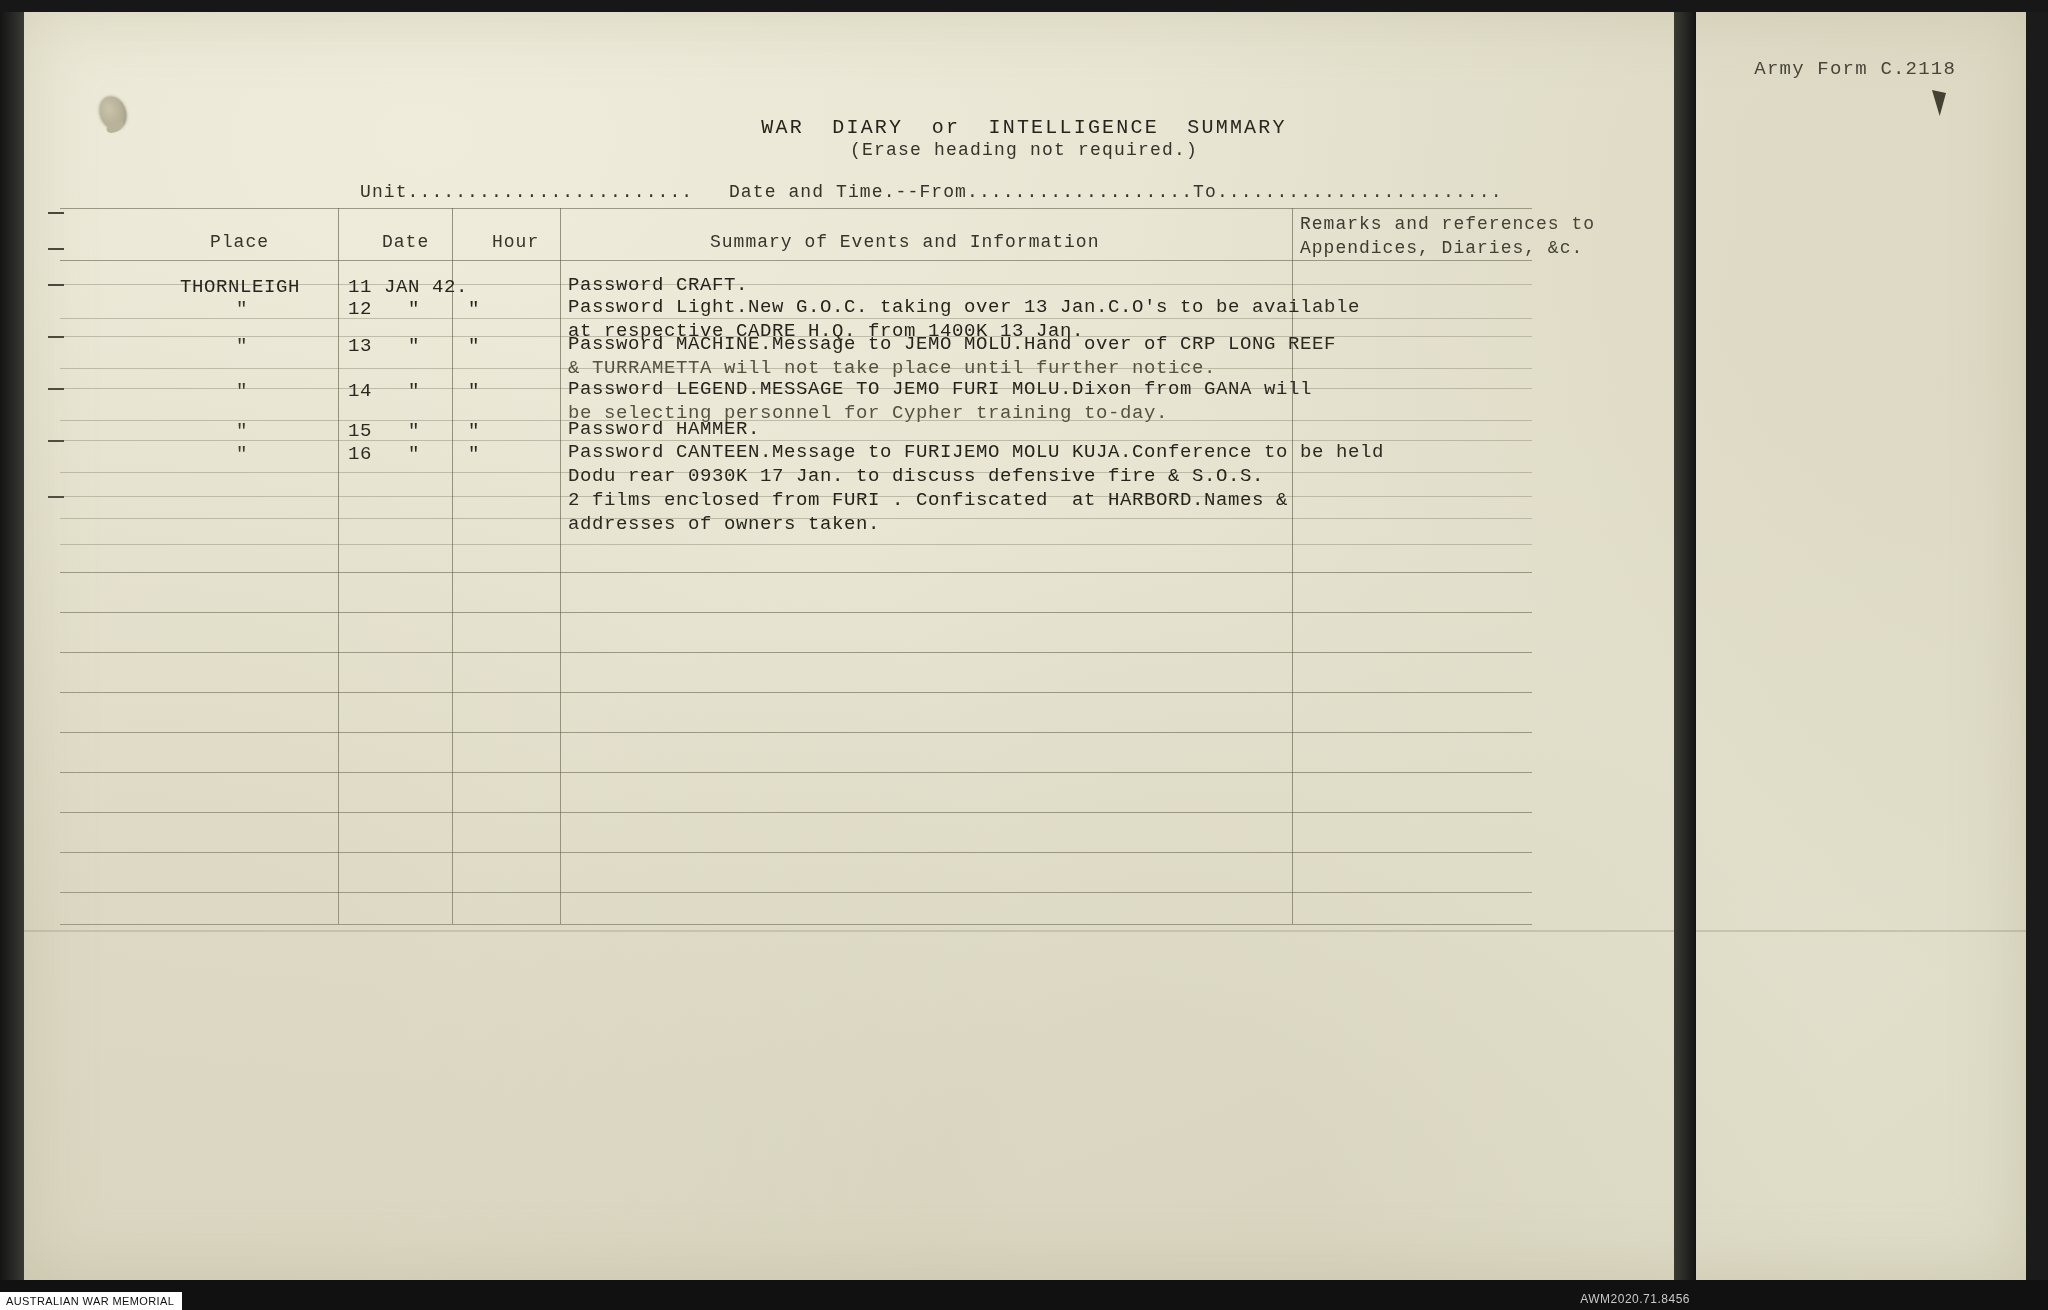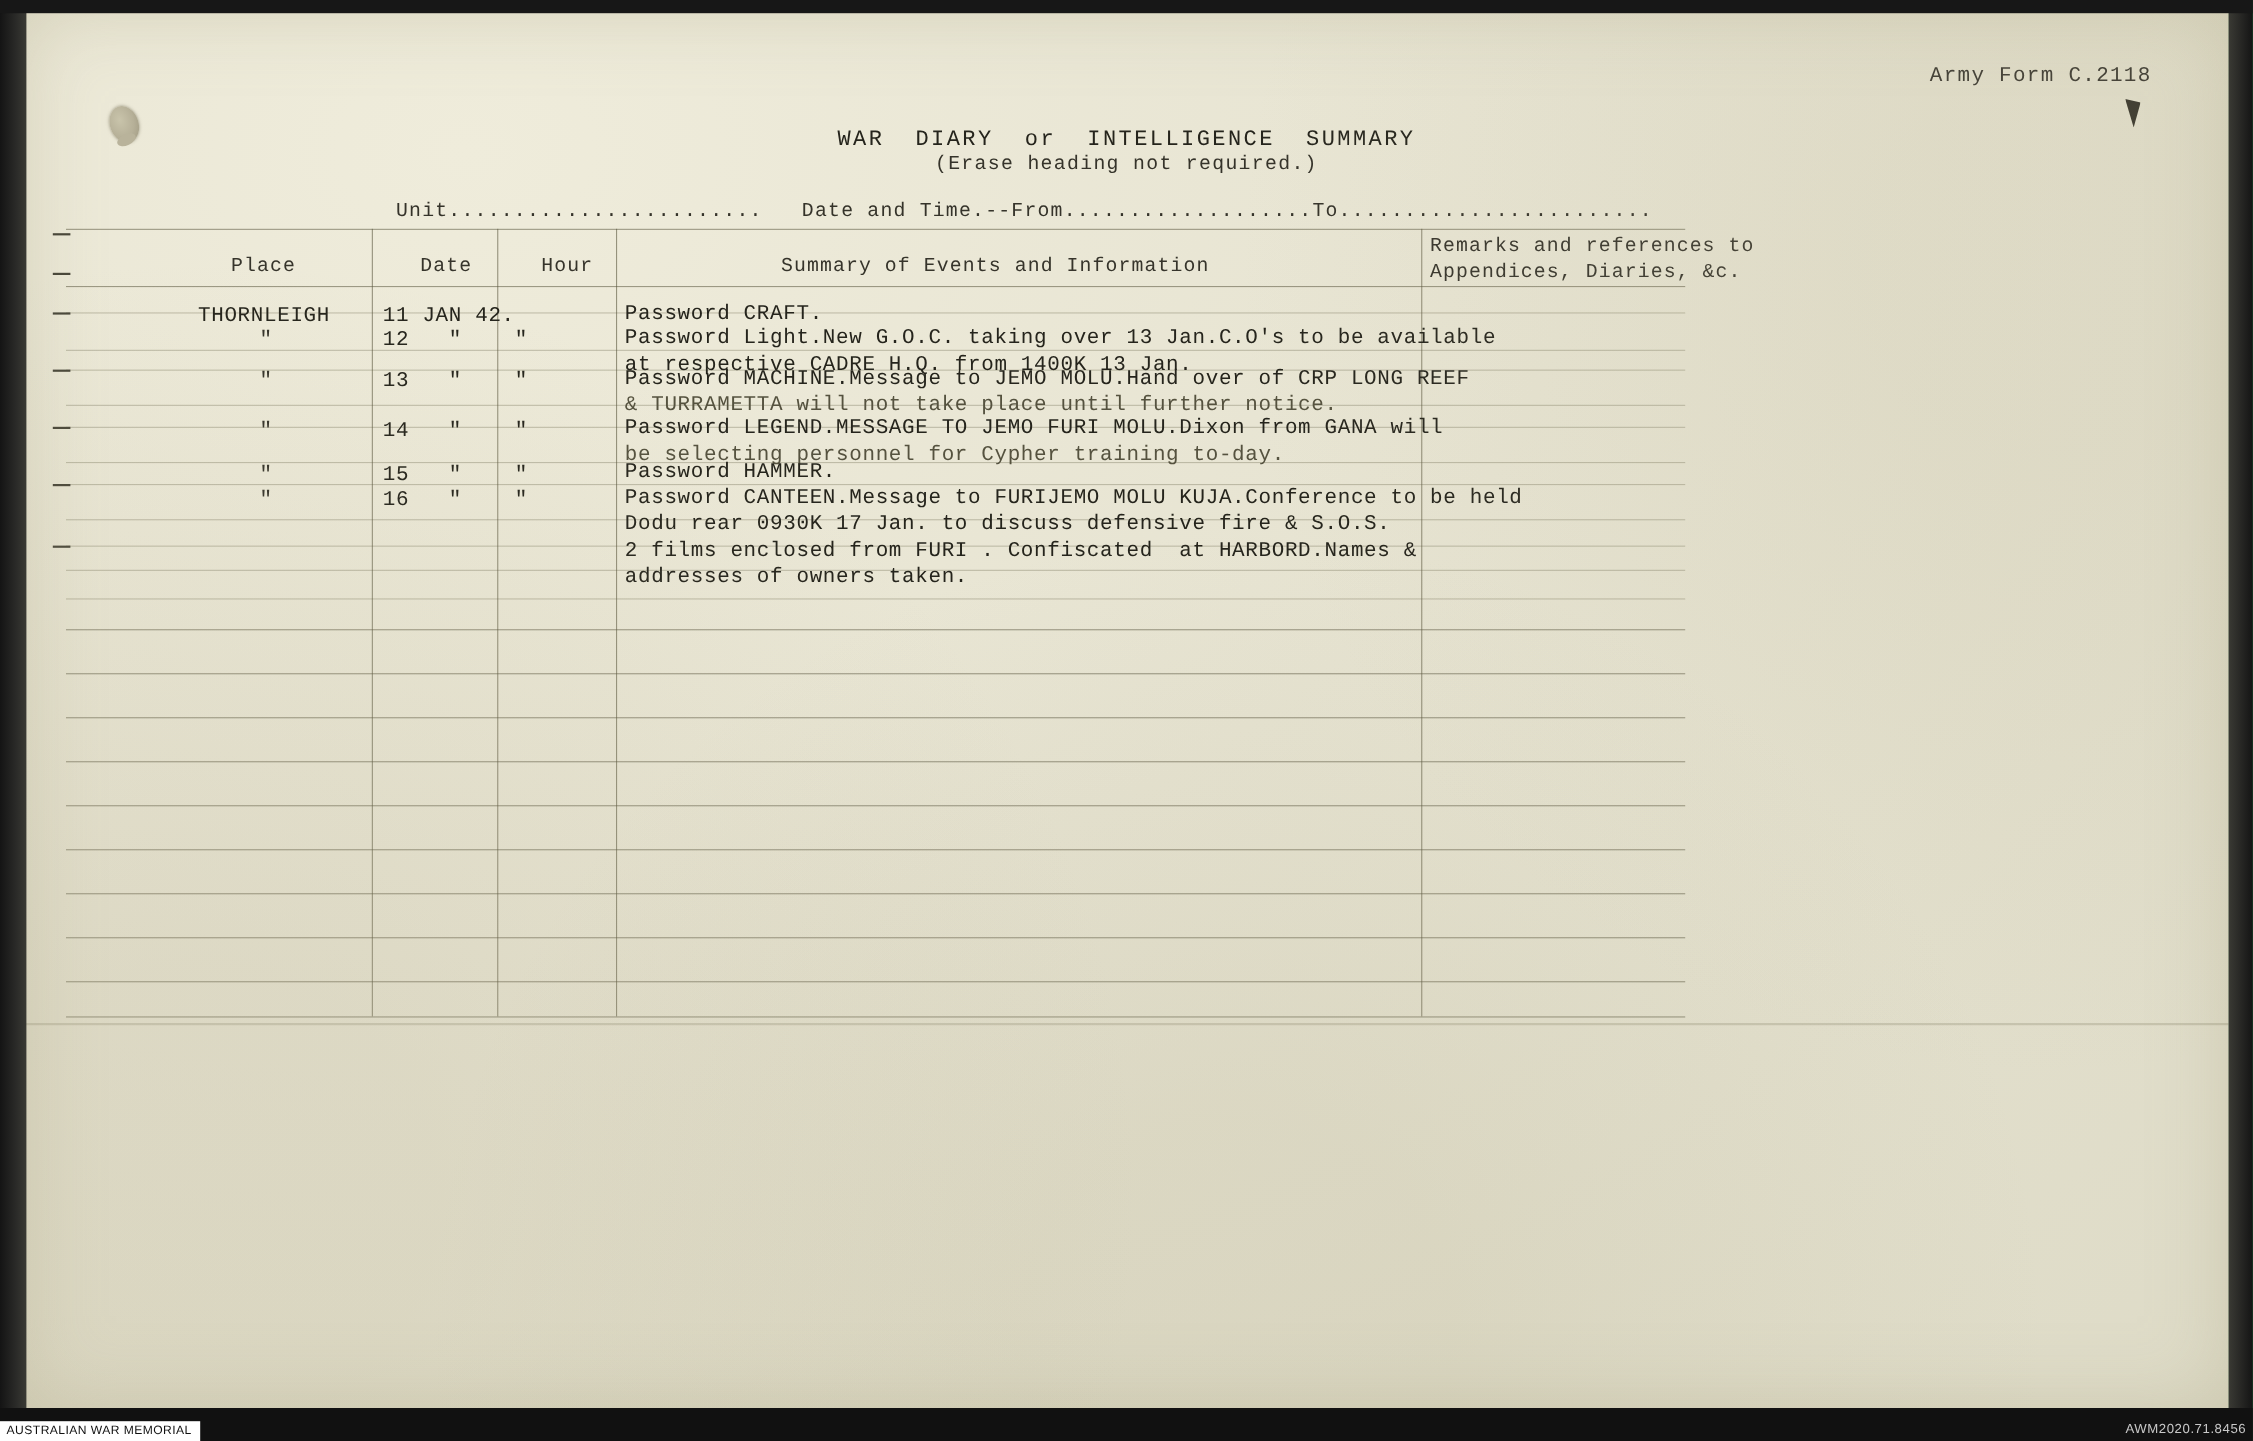--- a/index.html
+++ b/index.html
@@ -10,23 +10,23 @@
   body {
     width: 2048px;
     height: 1310px;
     overflow: hidden;
     font-family: "Liberation Mono", monospace;
   }
 
   
   .scan {
     position: relative;
-    width: 2048px;
+    width: 1696px;
     height: 1310px;
-    background: #15803d;
+    background: #c2410c;
   }
   .paper {
     position: absolute;
     left: 22px;
     top: 10px;
     width: 2004px;
     height: 1270px;
     background: #e9e6d4;
     background-image:
       radial-gradient(ellipse at 20% 10%, #efecdb 0%, #e6e3d1 45%, #dedbc7 100%);

